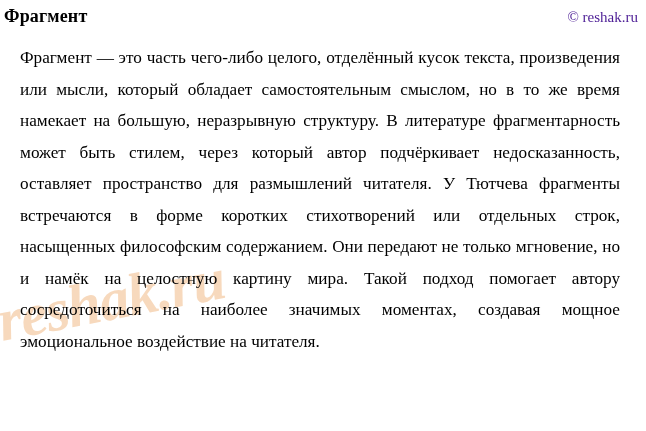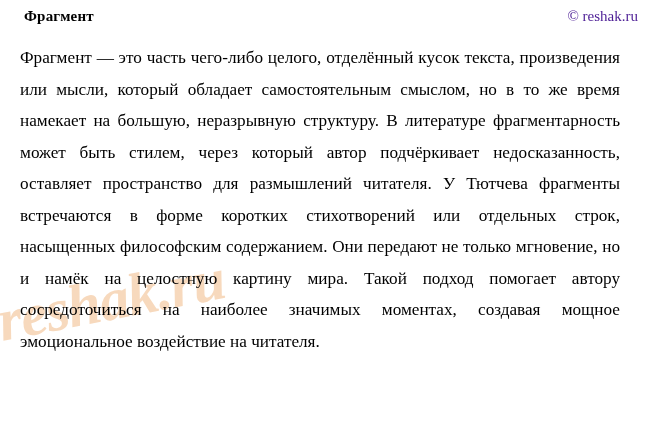--- a/index.html
+++ b/index.html
@@ -26,24 +26,23 @@
   }
   .header-row {
     display: flex;
     justify-content: space-between;
     align-items: baseline;
     margin-bottom: 6px;
   }
   .doc-title {
     font-family: "Liberation Serif", serif;
     font-weight: bold;
-    font-size: 15px;
+    font-size: 18px;
     line-height: 20px;
     letter-spacing: 0.2px;
-    margin-left: 20px;
   }
   .watermark-credit {
     font-family: "Liberation Serif", serif;
     font-size: 15px;
     line-height: 18px;
     color: #4c1d95;
     white-space: nowrap;
   }
   .body-text {
     font-family: "Liberation Serif", serif;

